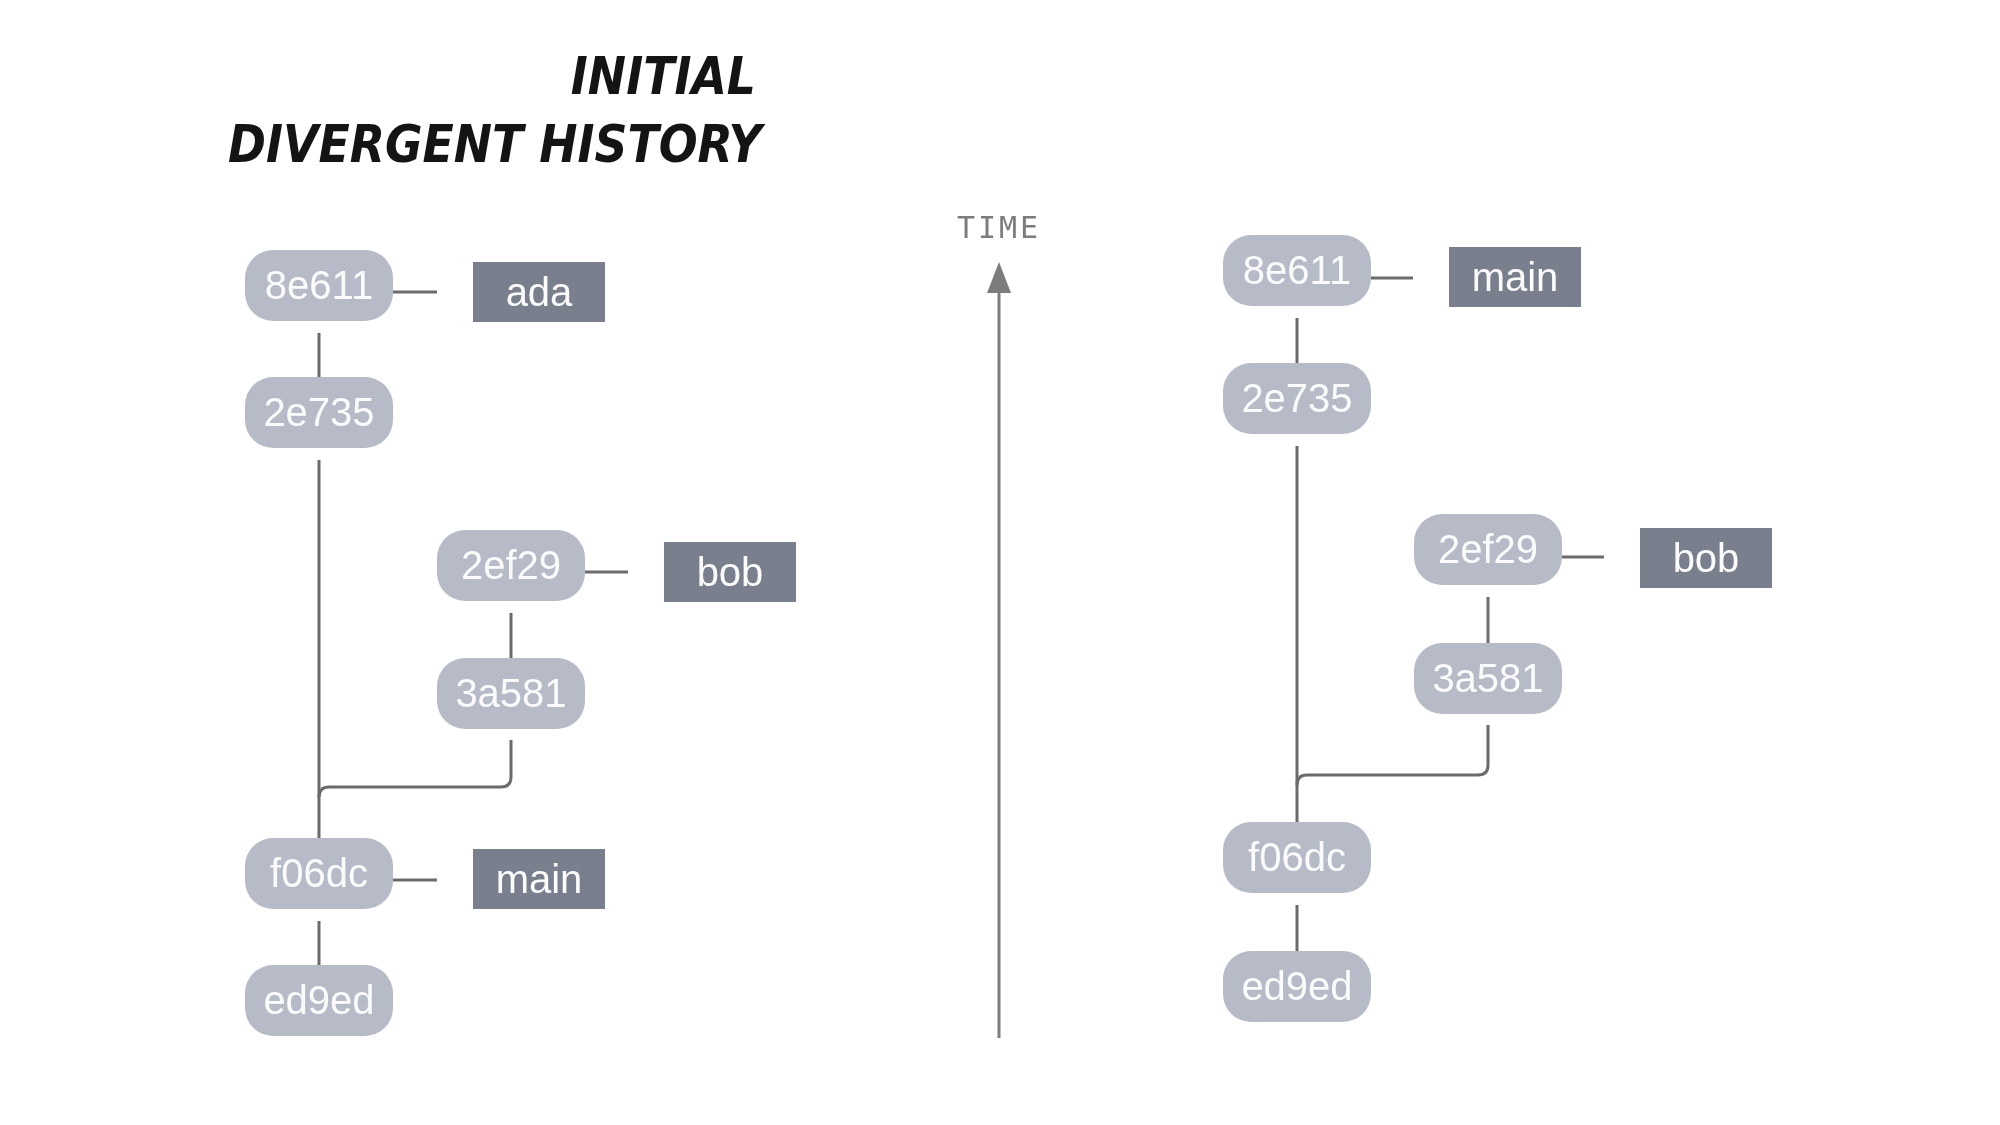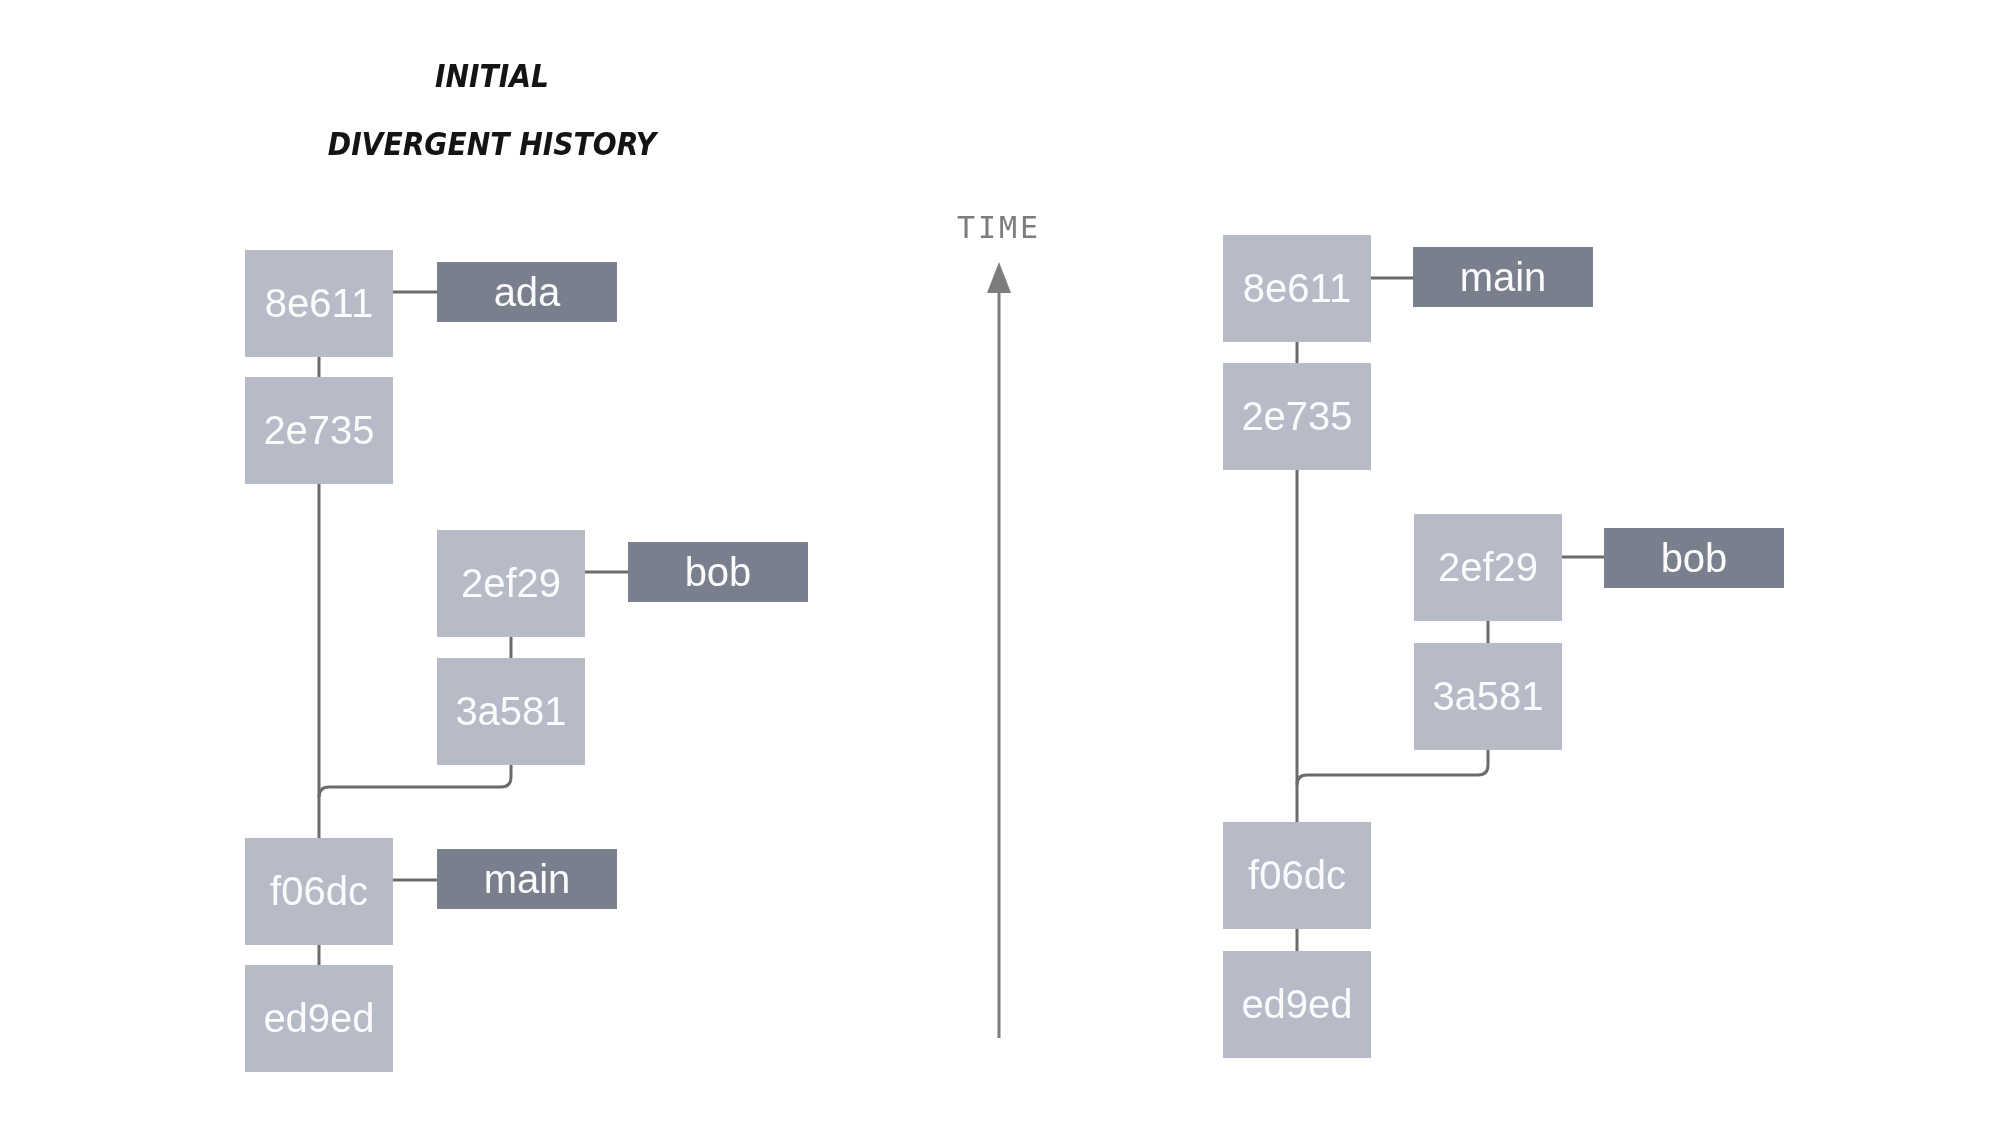--- a/index.html
+++ b/index.html
@@ -18,43 +18,45 @@
     width:2000px;height:1125px;
     background:var(--background);
     overflow:hidden;
     font-family:"Liberation Sans",sans-serif;
   }
   .edges{position:absolute;left:0;top:0;z-index:0;}
   .edge{fill:none;stroke:var(--connector);stroke-width:3;}
   .time-line{fill:none;stroke:var(--time-axis);stroke-width:3;}
   .time-head{fill:var(--time-axis);stroke:none;}
   .title{
-    position:absolute;width:600px;text-align:center;z-index:2;
+    position:absolute;width:600px;text-align:right;z-index:2;
     color:var(--title-text);
     font-family:"DejaVu Sans",sans-serif;
     font-style:italic;font-weight:700;
-    font-size:32px;line-height:68px;
+    font-size:52px;line-height:68px;
   }
   .title-line{transform:scaleX(0.88);transform-origin:center;white-space:nowrap;}
   .title-left{left:192px;top:42px;}
   .title-right{left:1169px;top:42px;}
   .node{
     position:absolute;z-index:1;
     display:flex;align-items:center;justify-content:center;
     color:var(--box-text);
   }
   .commit{
-    width:148px;height:107px;
+    width:148px;height:71px;
     background:var(--commit-box);
     font-size:40px;
+    border-radius:28px;
   }
   .branch{
-    width:180px;height:60px;
+    width:132px;height:60px;
     background:var(--branch-box);
     font-size:40px;
+    margin-left:36px;
   }
   .time-label{
     position:absolute;left:899px;top:210px;width:200px;z-index:2;
     text-align:center;
     font-family:"DejaVu Sans Mono",monospace;
     font-size:30px;letter-spacing:3px;
     color:var(--time-axis);
   }
   .watermark{
     position:absolute;right:47px;top:1056px;z-index:2;

